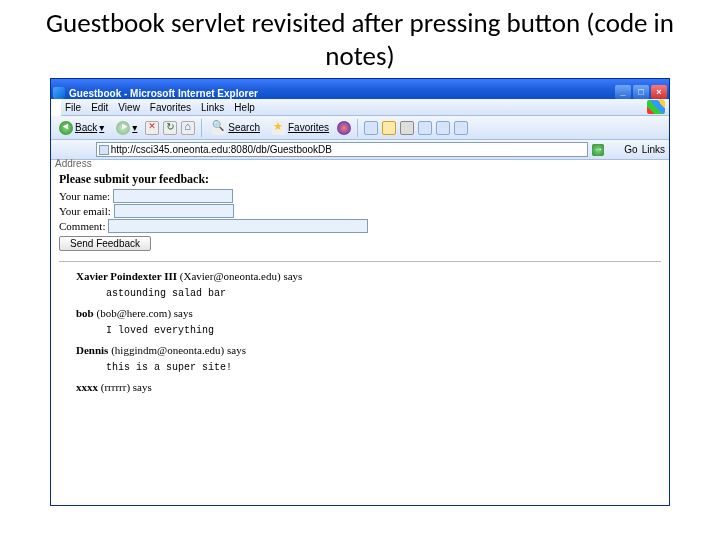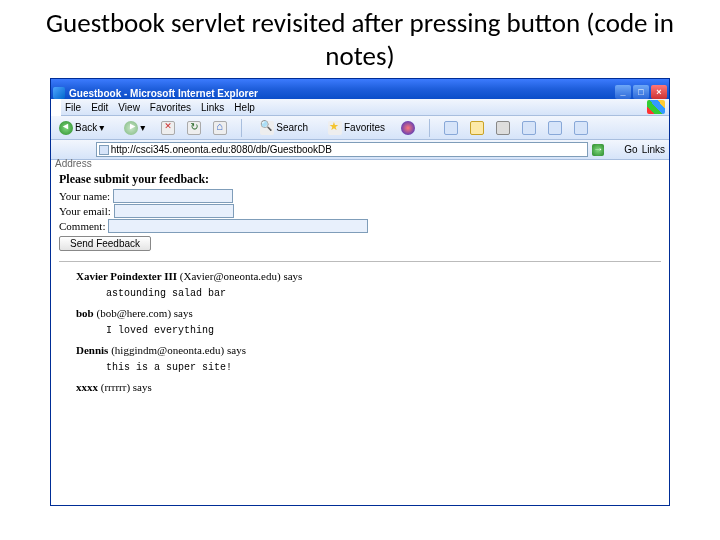--- a/index.html
+++ b/index.html
@@ -10,21 +10,21 @@
   .titlebar .ie-icon { width: 12px; height: 12px; background: linear-gradient(135deg,#4da6ff,#0066cc); border-radius: 2px; margin-right: 4px; }
   .titlebar .title-text { flex: 1; font-weight: bold; font-size: 10px; }
   .winbtns { display: flex; gap: 2px; }
   .winbtn { width: 16px; height: 14px; border-radius: 2px; display: flex; align-items: center; justify-content: center; font-size: 9px; font-weight: bold; color: #fff; }
   .winbtn.min { background: linear-gradient(#6fa8f7,#2b68d8); }
   .winbtn.max { background: linear-gradient(#6fa8f7,#2b68d8); }
   .winbtn.close { background: linear-gradient(#f77,#c33); }
   .menubar { background: linear-gradient(#f2f6fd,#d6e4f9); border-bottom: 1px solid #a8bede; padding: 8px 4px; display: flex; gap: 10px; height: 16px; align-items: center; font-size: 10px; margin-left: 10px; }
   .menubar span { cursor: default; }
   .menubar .winflag { margin-left: auto; width: 18px; height: 14px; background: linear-gradient(45deg,#f33 25%,#3c3 25% 50%,#39f 50% 75%,#fc3 75%); border-radius: 2px; }
-  .toolbar { background: linear-gradient(#f2f6fd,#d6e4f9); border-bottom: 1px solid #a8bede; padding: 2px 4px; display: flex; align-items: center; gap: 12px; height: 24px; }
+  .toolbar { background: linear-gradient(#f2f6fd,#d6e4f9); border-bottom: 1px solid #a8bede; padding: 2px 4px; display: flex; align-items: center; gap: 4px; height: 24px; text-decoration: underline; }
   .tbtn { display: flex; align-items: center; gap: 2px; padding: 1px 4px; border-radius: 2px; font-size: 10px; }
   .icn { width: 14px; height: 14px; border-radius: 7px; display: inline-block; }
   .icn.back { background: radial-gradient(circle,#7fd87f,#2a8a2a); position: relative; }
   .icn.back::after { content:"◄"; position:absolute; left:2px; top:0; color:#fff; font-size:9px; }
   .icn.fwd { background: radial-gradient(circle,#c8e6c8,#7fb87f); position: relative; }
   .icn.fwd::after { content:"►"; position:absolute; left:4px; top:0; color:#fff; font-size:9px; }
   .icn.x { background:#eee; border:1px solid #aaa; border-radius:2px; position:relative; }
   .icn.x::after { content:"✕"; position:absolute; left:2px; top:-1px; font-size:9px; color:#c33; }
   .icn.ref { background:#eee; border:1px solid #aaa; border-radius:2px; position:relative; }
   .icn.ref::after { content:"↻"; position:absolute; left:2px; top:-1px; font-size:10px; color:#2a6a2a; }

